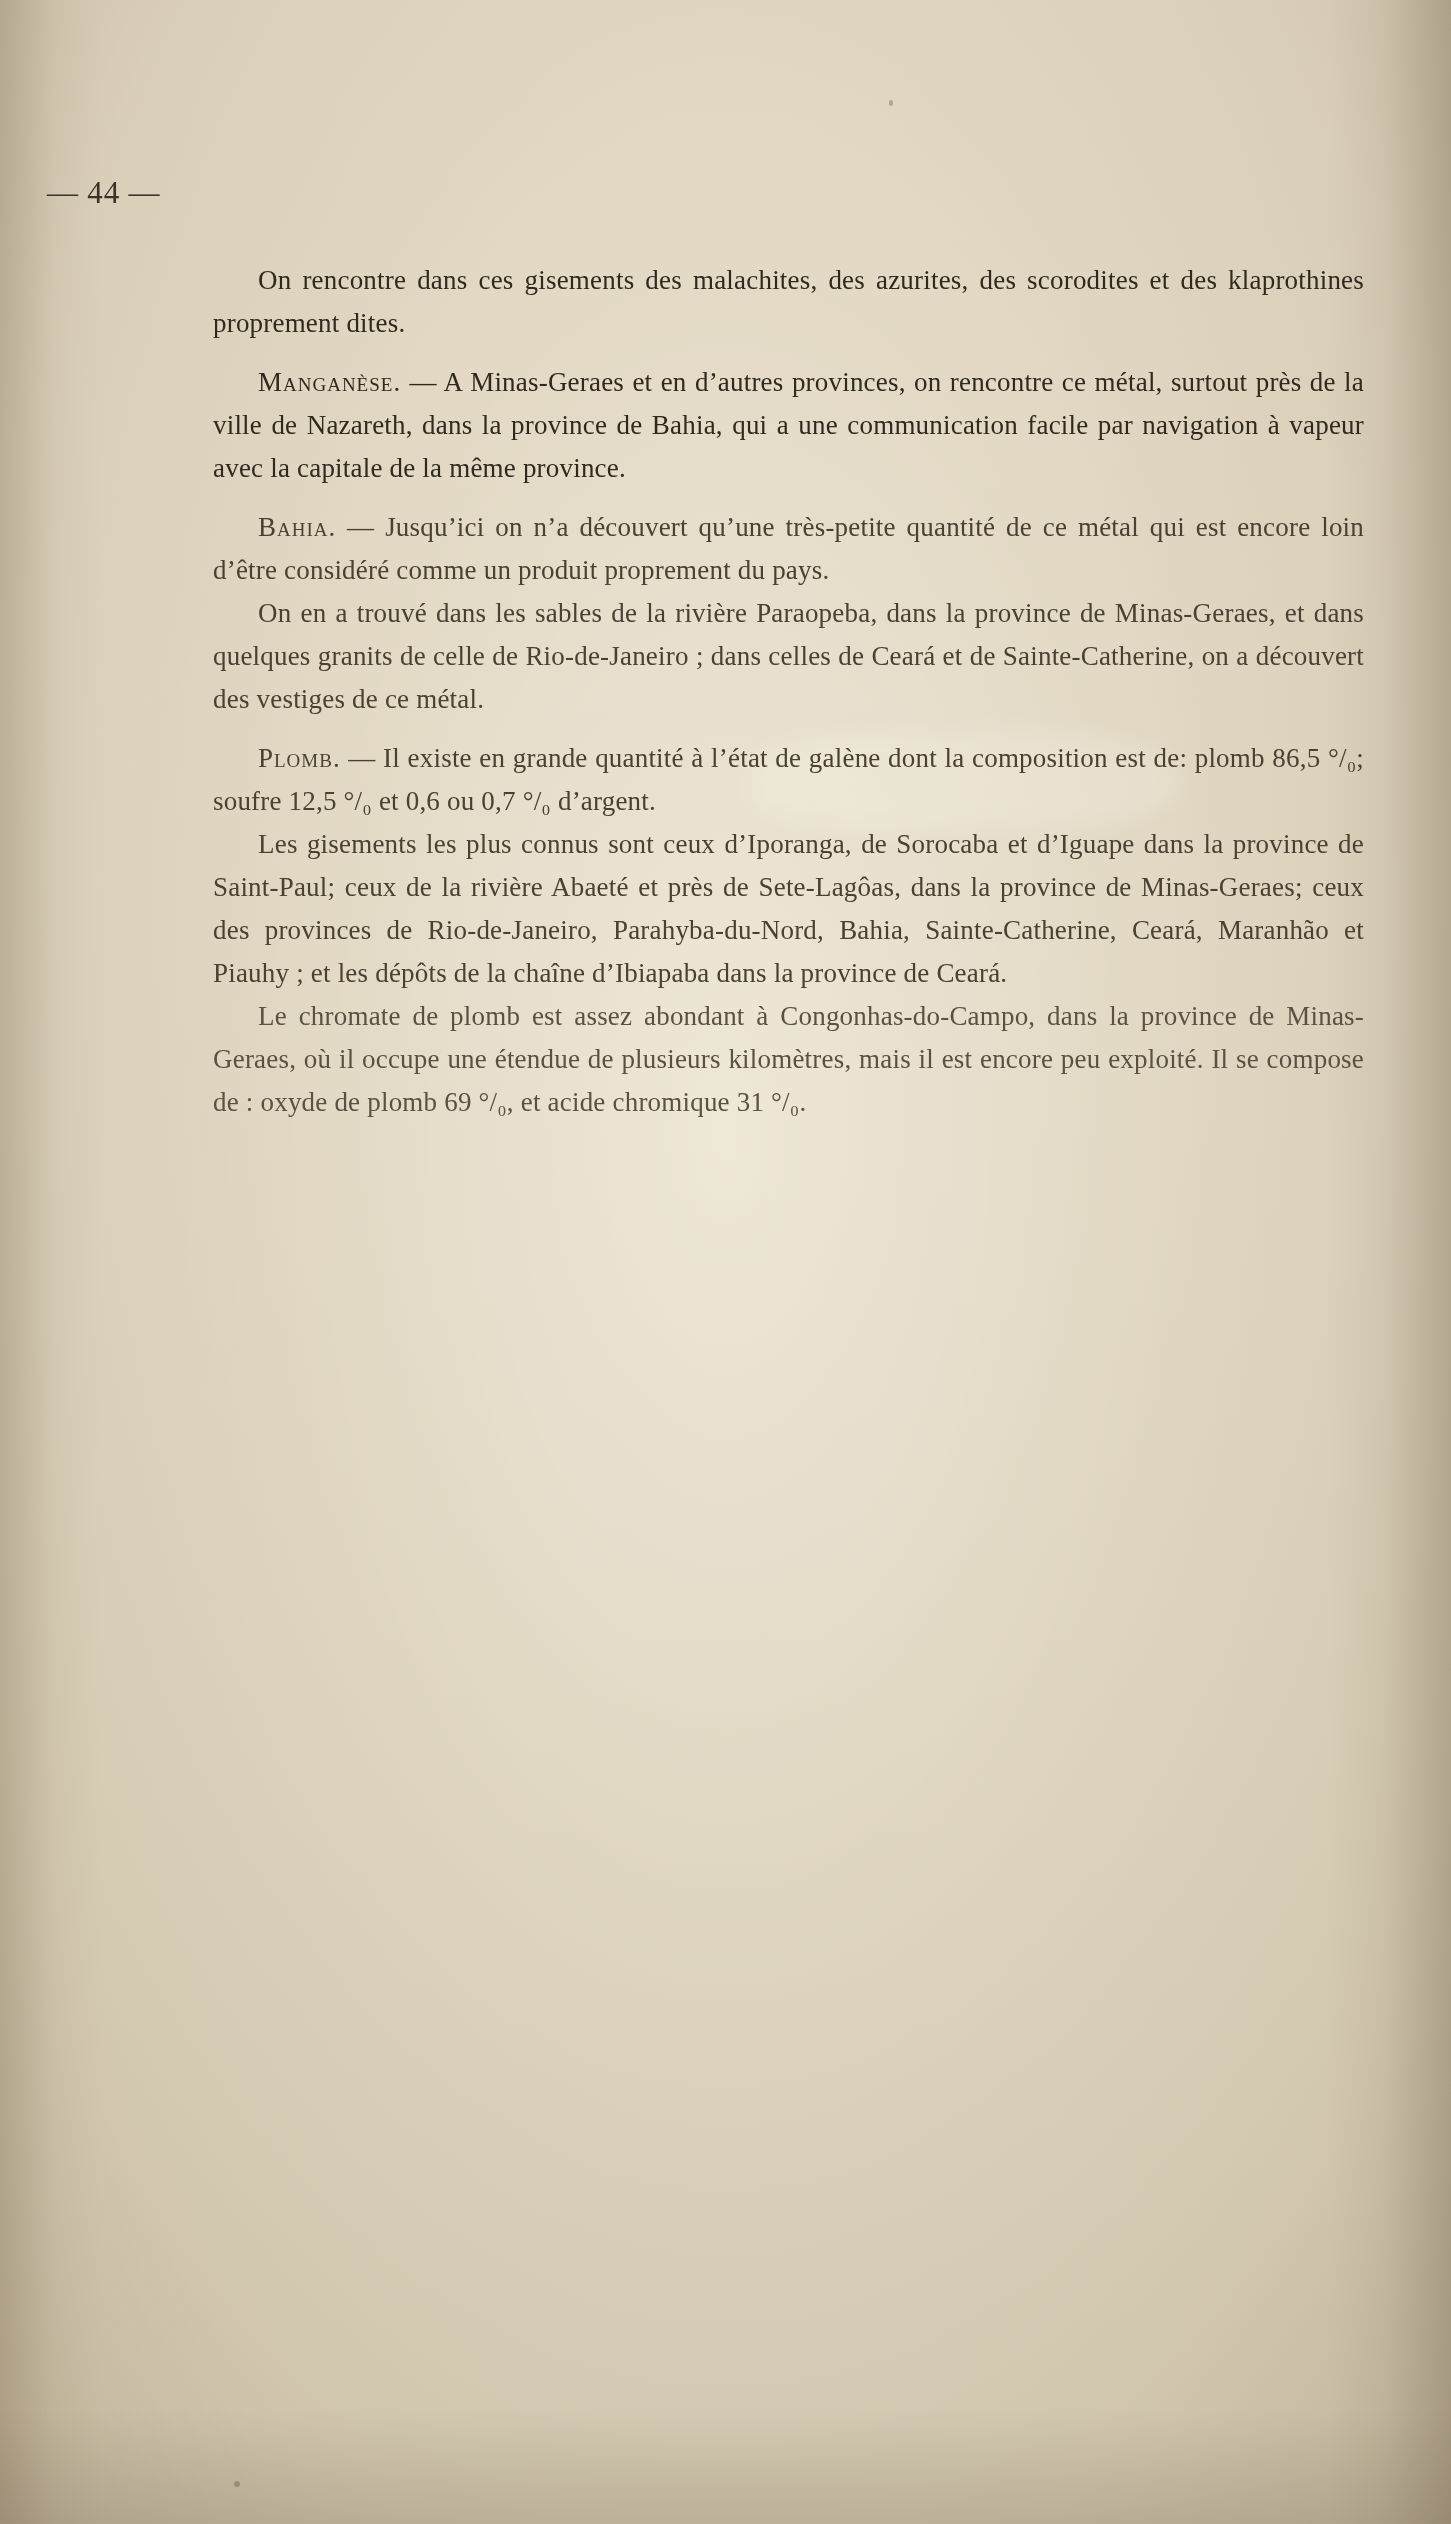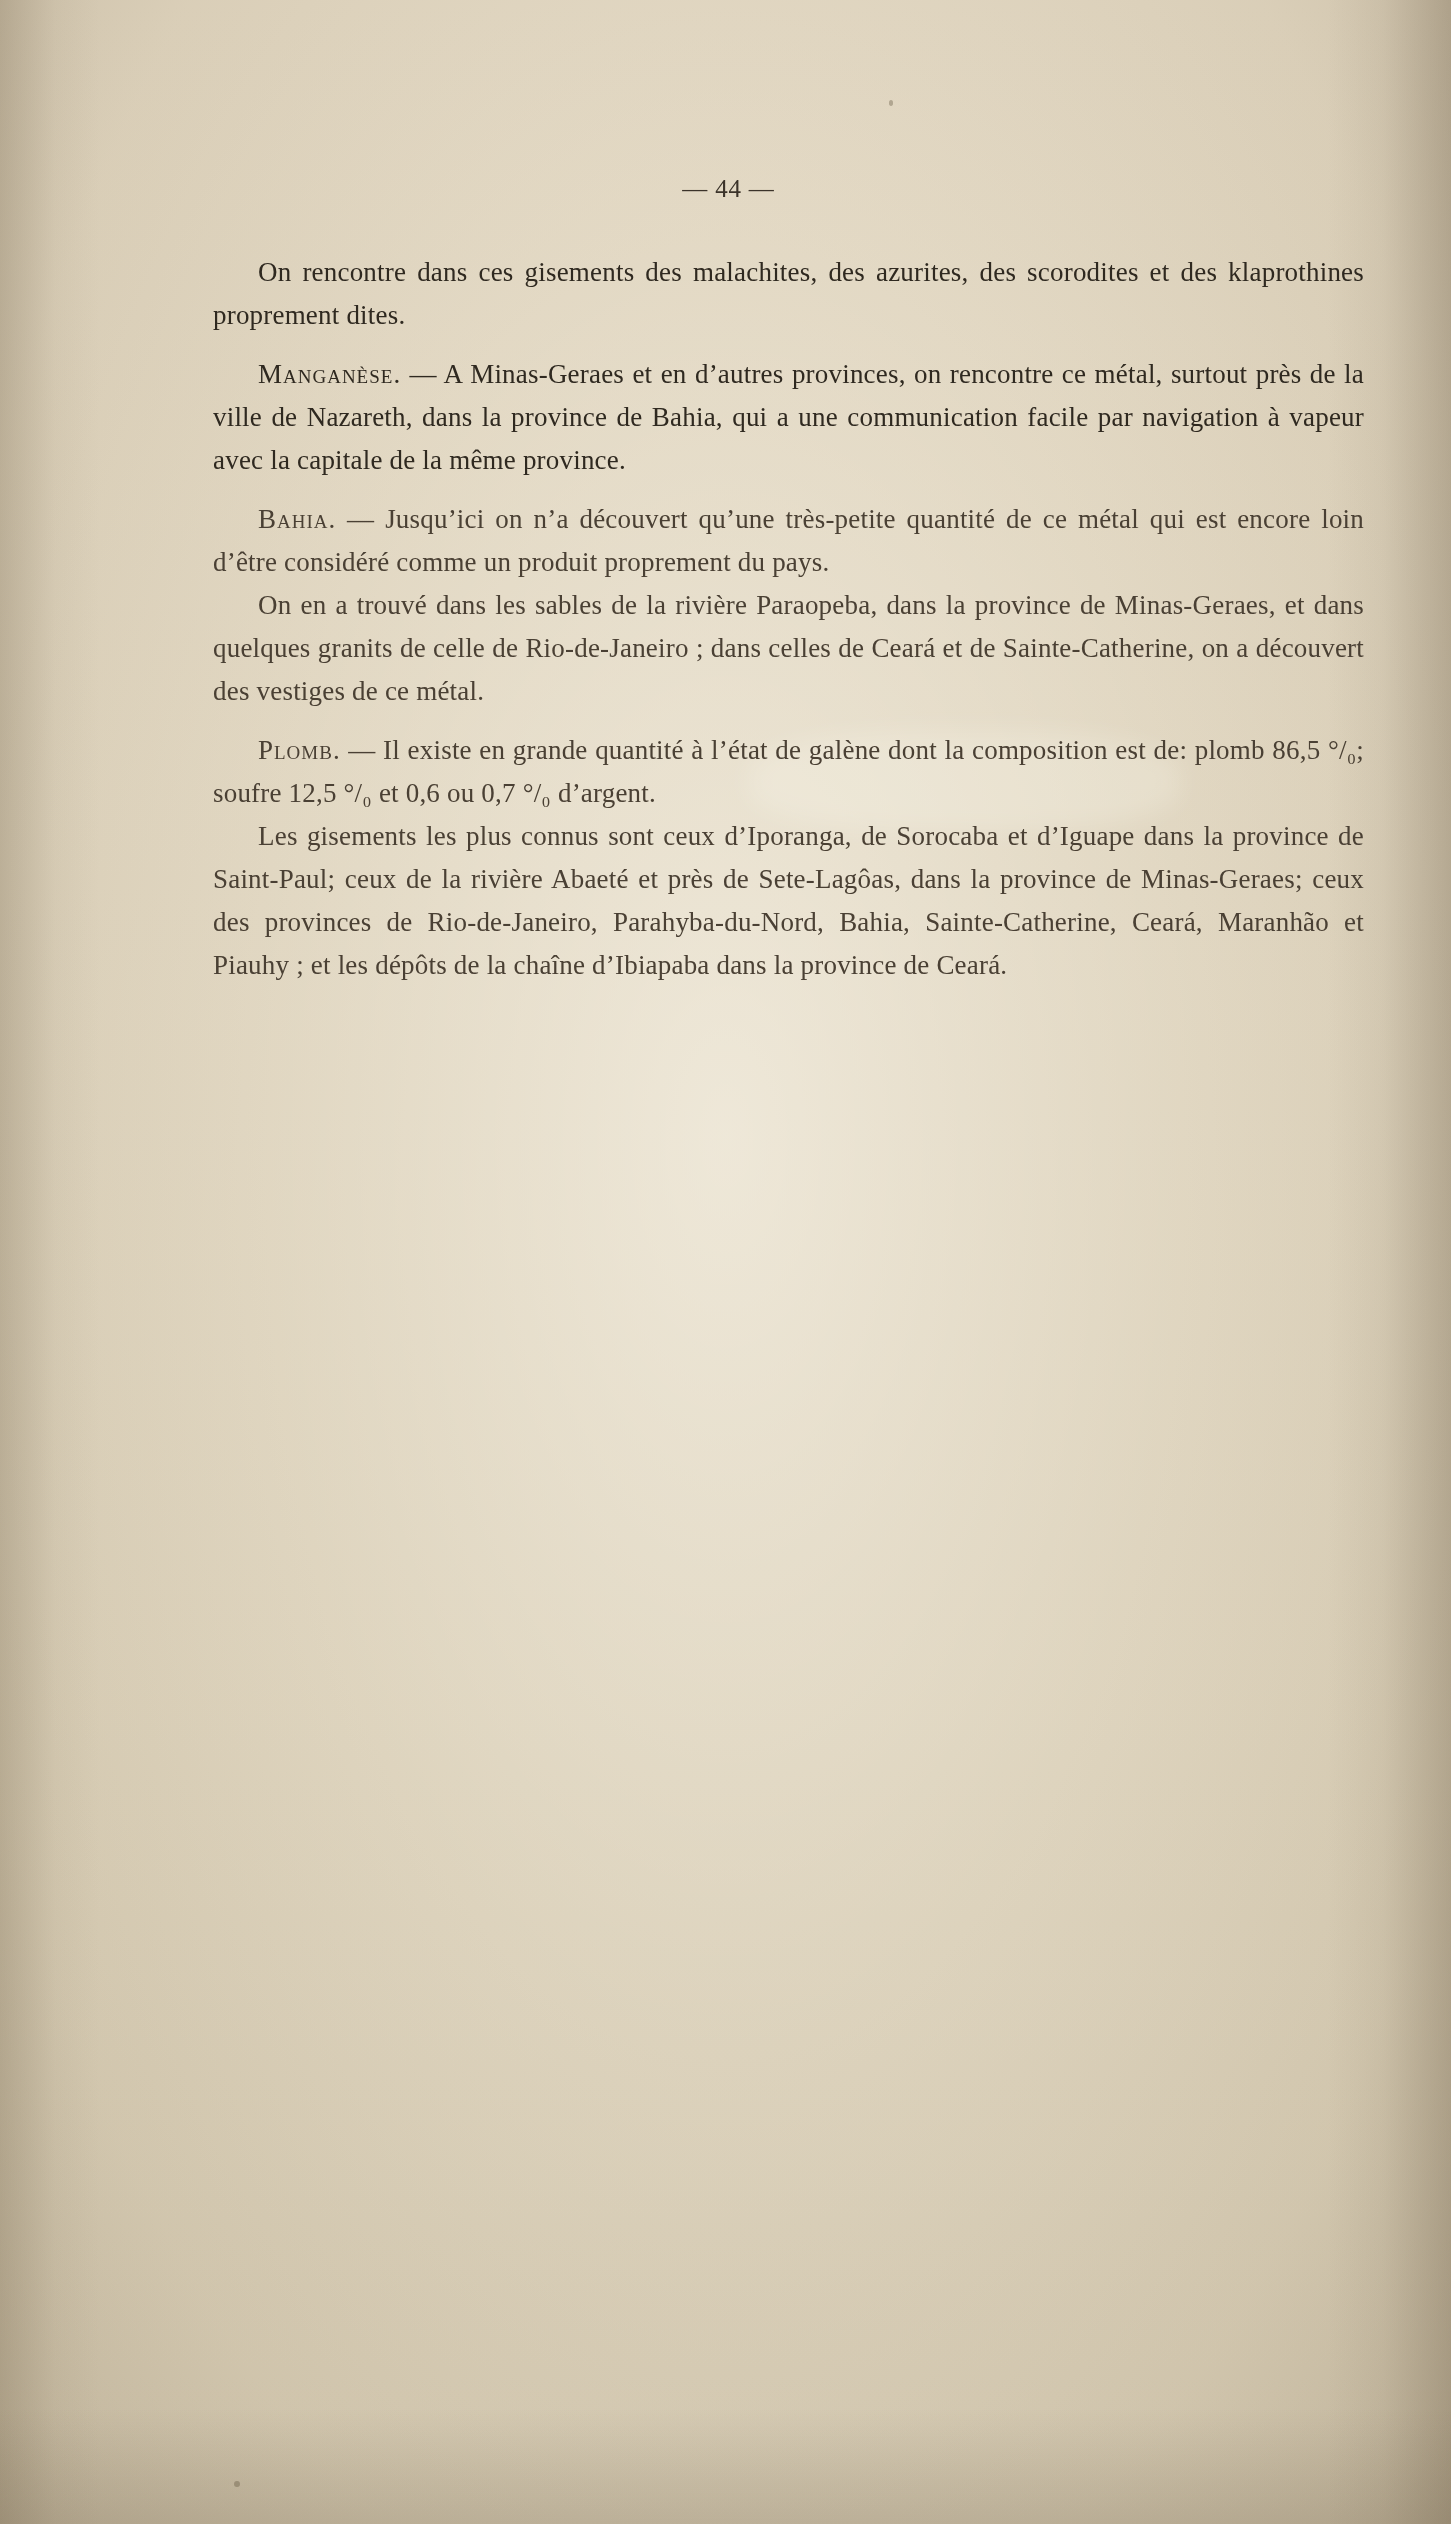--- a/index.html
+++ b/index.html
@@ -51,22 +51,21 @@
   }
 
   .content {
     position: absolute;
     left: 213px;
     top: 175px;
     width: 1197px;
   }
 
   .folio {
-    text-align: center;
-    font-size: 25px;
+    font-size: 31px;
     letter-spacing: 0.8px;
     color: #3b332a;
     margin-left: -166px;
     margin-bottom: 48px;
   }
 
   p {
     margin: 0 0 0 0;
     font-size: 27px;
     line-height: 43px;
@@ -120,17 +119,18 @@
     <p class="indent gap"><span class="smallcaps">Manganèse.</span><span> — A Minas-Geraes et en d’autres provinces, on rencontre ce métal, surtout près de la ville de Nazareth, dans la province de Bahia, qui a une communication facile par navigation à vapeur avec la capitale de la même province.</span></p>
 
     <p class="indent gap fade1"><span class="smallcaps">Bahia.</span><span> — Jusqu’ici on n’a découvert qu’une très-petite quantité de ce métal qui est encore loin d’être considéré comme un produit proprement du pays.</span></p>
 
     <p class="indent tight fade1">On en a trouvé dans les sables de la rivière Paraopeba, dans la province de Minas-Geraes, et dans quelques granits de celle de Rio-de-Janeiro ; dans celles de Ceará et de Sainte-Catherine, on a découvert des vestiges de ce métal.</p>
 
     <p class="indent gap fade1"><span class="smallcaps">Plomb.</span><span> — Il existe en grande quantité à l’état de galène dont la composition est de: plomb 86,5 °/₀; soufre 12,5 °/₀ et 0,6 ou 0,7 °/₀ d’argent.</span></p>
 
     <p class="indent tight fade1">Les gisements les plus connus sont ceux d’Iporanga, de Sorocaba et d’Iguape dans la province de Saint-Paul; ceux de la rivière Abaeté et près de Sete-Lagôas, dans la province de Minas-Geraes; ceux des provinces de Rio-de-Janeiro, Parahyba-du-Nord, Bahia, Sainte-Catherine, Ceará, Maranhão et Piauhy ; et les dépôts de la chaîne d’Ibiapaba dans la province de Ceará.</p>
 
+    <p class="indent tight fade2">Le chromate de plomb est assez abondant à Congonhas-do-Campo, dans la province de Minas-Geraes, où il occupe une étendue de plusieurs kilomètres, mais il est encore peu exploité. Il se compose de : oxyde de plomb 69 °/₀, et acide chromique 31 °/₀.</p>
 
 
   </div>
 </div>
 
 
 </body></html>

